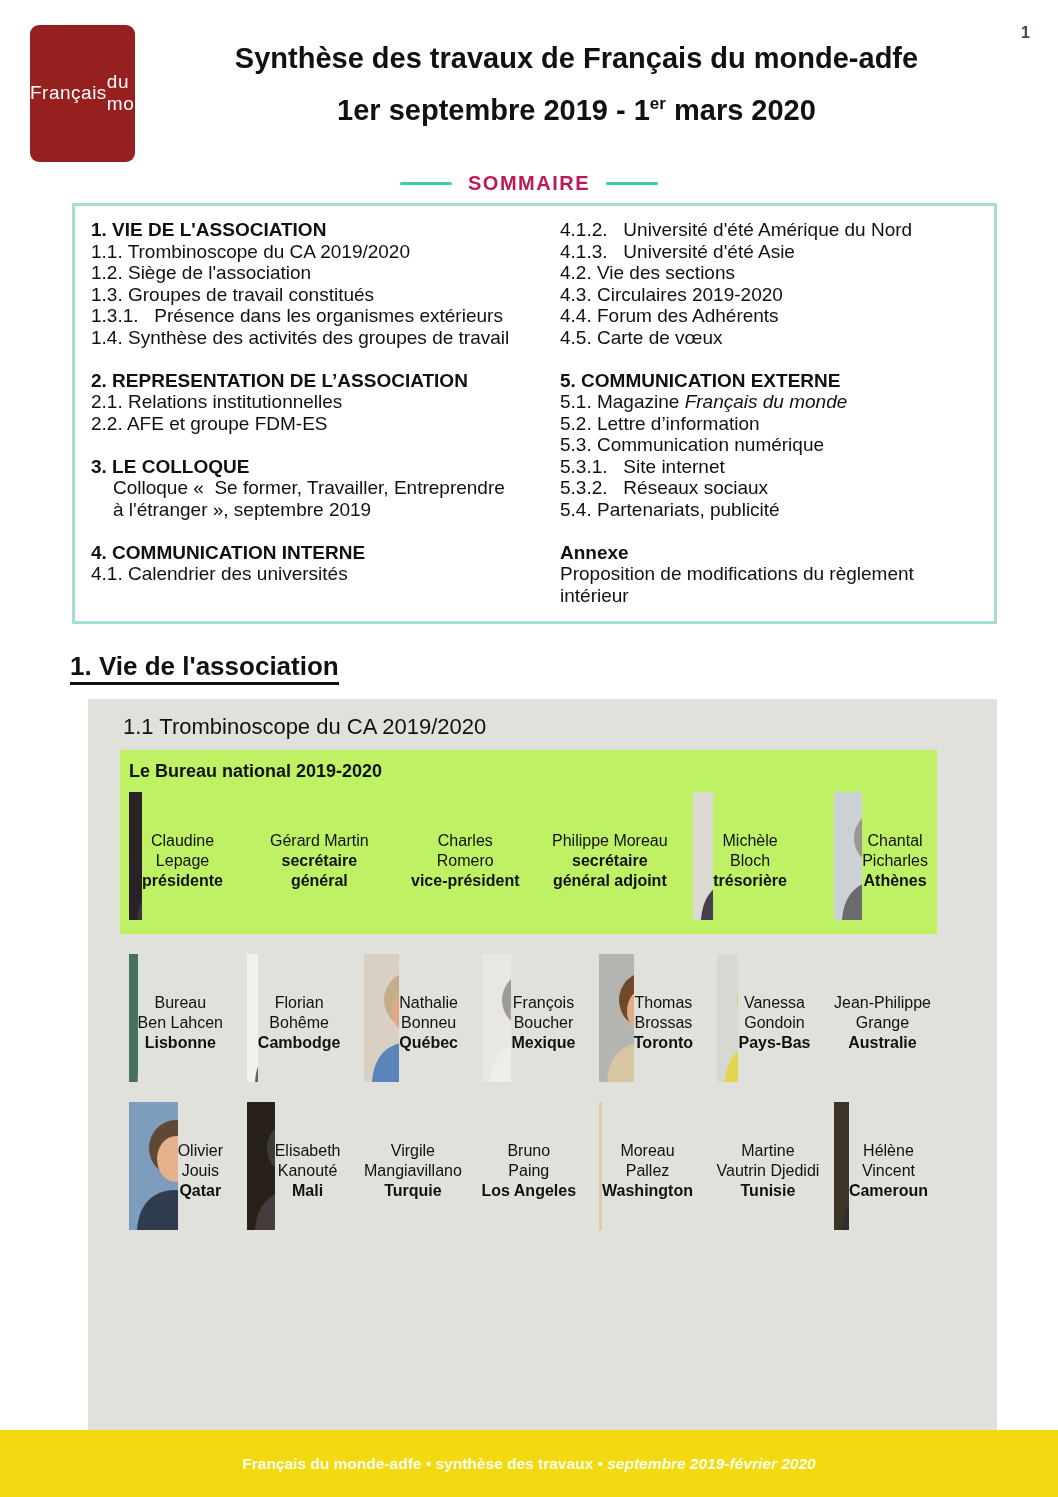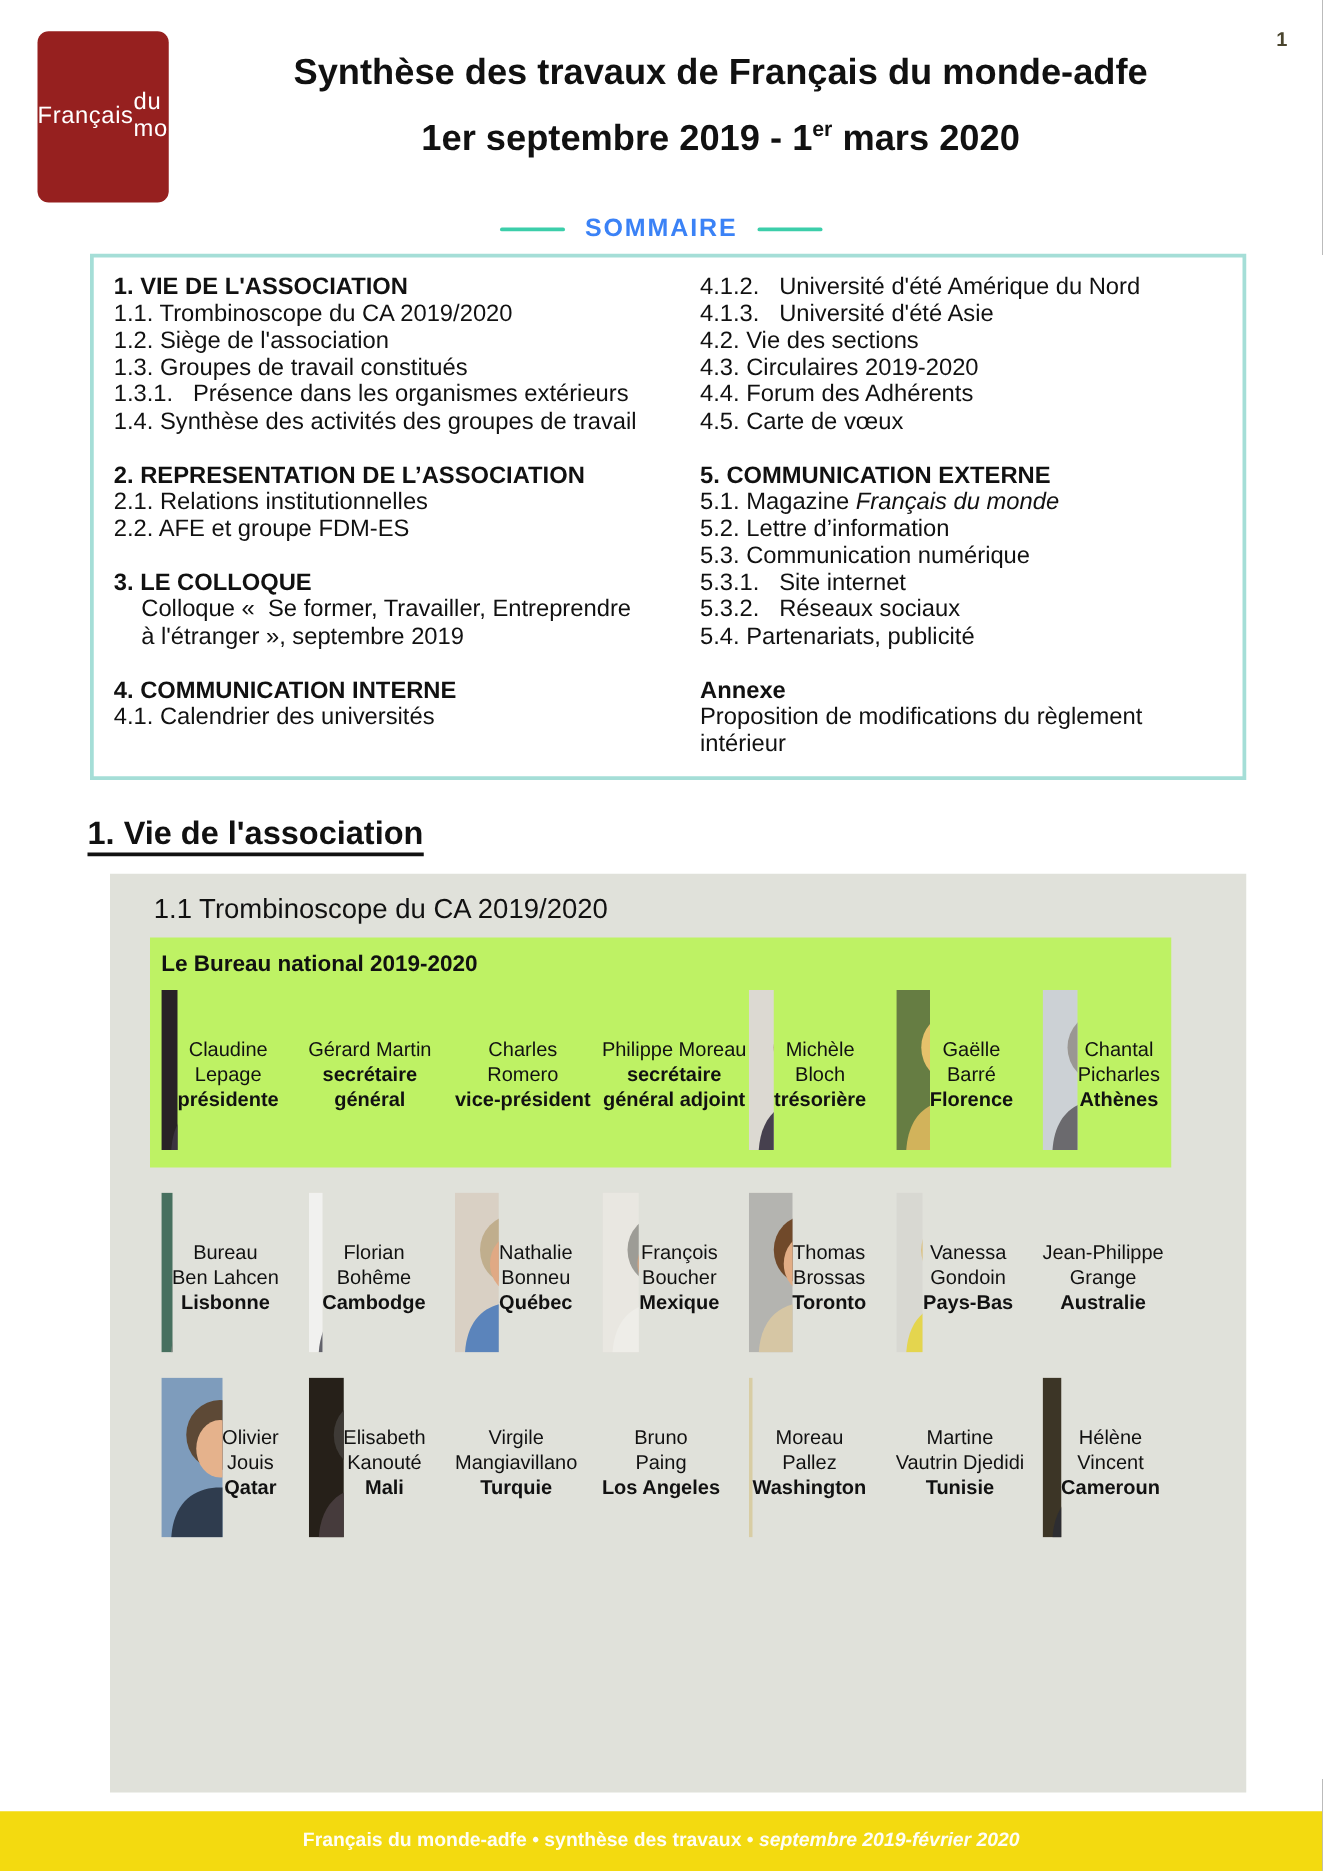--- a/index.html
+++ b/index.html
@@ -13,21 +13,21 @@
     width:105px;height:137px;background:#96201f;border-radius:9px;flex-shrink:0;
     display:flex;flex-direction:row;align-items:center;justify-content:space-between;
     padding:8px 0 10px 0;box-sizing:border-box;color:#fff;
   }
   .logo .lt{font-size:19px;letter-spacing:.5px;}
   .titles{flex:1;text-align:center;font-weight:bold;font-size:29px;line-height:46px;padding-top:10px;}
   .titles sup{font-size:17px;}
   
   .sommaire-label{
     display:flex;align-items:center;justify-content:center;gap:16px;
-    margin-top:10px;font-weight:bold;font-size:20px;letter-spacing:1.5px;color:#3b82f6;
+    margin-top:10px;font-weight:bold;font-size:20px;letter-spacing:1.5px;color:#be185d;
   }
   .sommaire-label .dash{width:52px;height:3px;background:#3cceaa;border-radius:2px;}
   .toc-box{
     margin:8px 61px 0 72px;border:3px solid #a5ded7;background:#fff;
     padding:13px 14px 15px 16px;display:flex;font-size:19px;line-height:21.5px;
   }
   .toc-col-left{width:469px;flex-shrink:0;}
   .toc-col-right{flex:1;}
   .toc-group{margin-bottom:21.5px;}
   .toc-group:last-child{margin-bottom:0;}
@@ -50,21 +50,21 @@
   .panel-title{margin:2px 0 10px 0;font-size:18px;font-weight:bold;}
   .member-row{display:flex;justify-content:space-between;}
   .member-row.outside{margin:20px 69px 0 41px;}
   .member-cell{width:94px;display:flex;align-items:center;}
   .member-photo{width:94px;height:128px;overflow:hidden;}
   .caption{margin-top:9px;text-align:center;font-size:16px;line-height:20px;}
   .caption .nm,.caption .rl{white-space:nowrap;}
   .caption .rl{font-weight:bold;}
   
   .footer{
-    position:absolute;left:0;right:0;bottom:0;height:48px;background:#f3da10;
+    position:absolute;left:0;right:0;bottom:0;height:67px;background:#f3da10;
     display:flex;align-items:center;justify-content:center;
     color:#fffef5;font-weight:bold;font-size:15.5px;
   }
   .footer i{font-style:italic;}
   .page-num{
     position:absolute;right:28px;top:24px;color:#4a452e;font-size:16px;font-weight:bold;
   }
 </style>
 </head>
 <body>
@@ -211,33 +211,20 @@
                 <path d="M8 128 C10 98 28 88 47 88 C66 88 84 98 86 128 Z" fill="#46404e"></path>
               </svg></div>
             <div class="caption">
               <div class="nm">Michèle</div>
               <div class="nm">Bloch</div>
               <div class="rl">trésorière</div>
             </div>
           </div>
           <div class="member-cell">
             <div class="member-photo"><svg viewBox="0 0 94 128" width="94" height="128">
-                <rect width="94" height="128" fill="#667d43"></rect>
-                <ellipse cx="47" cy="46" rx="27" ry="28" fill="#e6c26b"></ellipse>
-                <ellipse cx="47" cy="57" rx="19" ry="23" fill="#edc29a"></ellipse>
-                <path d="M8 128 C10 98 28 88 47 88 C66 88 84 98 86 128 Z" fill="#d2b35b"></path>
-              </svg></div>
-            <div class="caption">
-              <div class="nm">Gaëlle</div>
-              <div class="nm">Barré</div>
-              <div class="rl">Florence</div>
-            </div>
-          </div>
-          <div class="member-cell">
-            <div class="member-photo"><svg viewBox="0 0 94 128" width="94" height="128">
                 <rect width="94" height="128" fill="#ccd1d5"></rect>
                 <ellipse cx="47" cy="46" rx="27" ry="28" fill="#9a9793"></ellipse>
                 <ellipse cx="47" cy="57" rx="19" ry="23" fill="#ddab85"></ellipse>
                 <path d="M8 128 C10 98 28 88 47 88 C66 88 84 98 86 128 Z" fill="#6b6a6e"></path>
               </svg></div>
             <div class="caption">
               <div class="nm">Chantal</div>
               <div class="nm">Picharles</div>
               <div class="rl">Athènes</div>
             </div>

